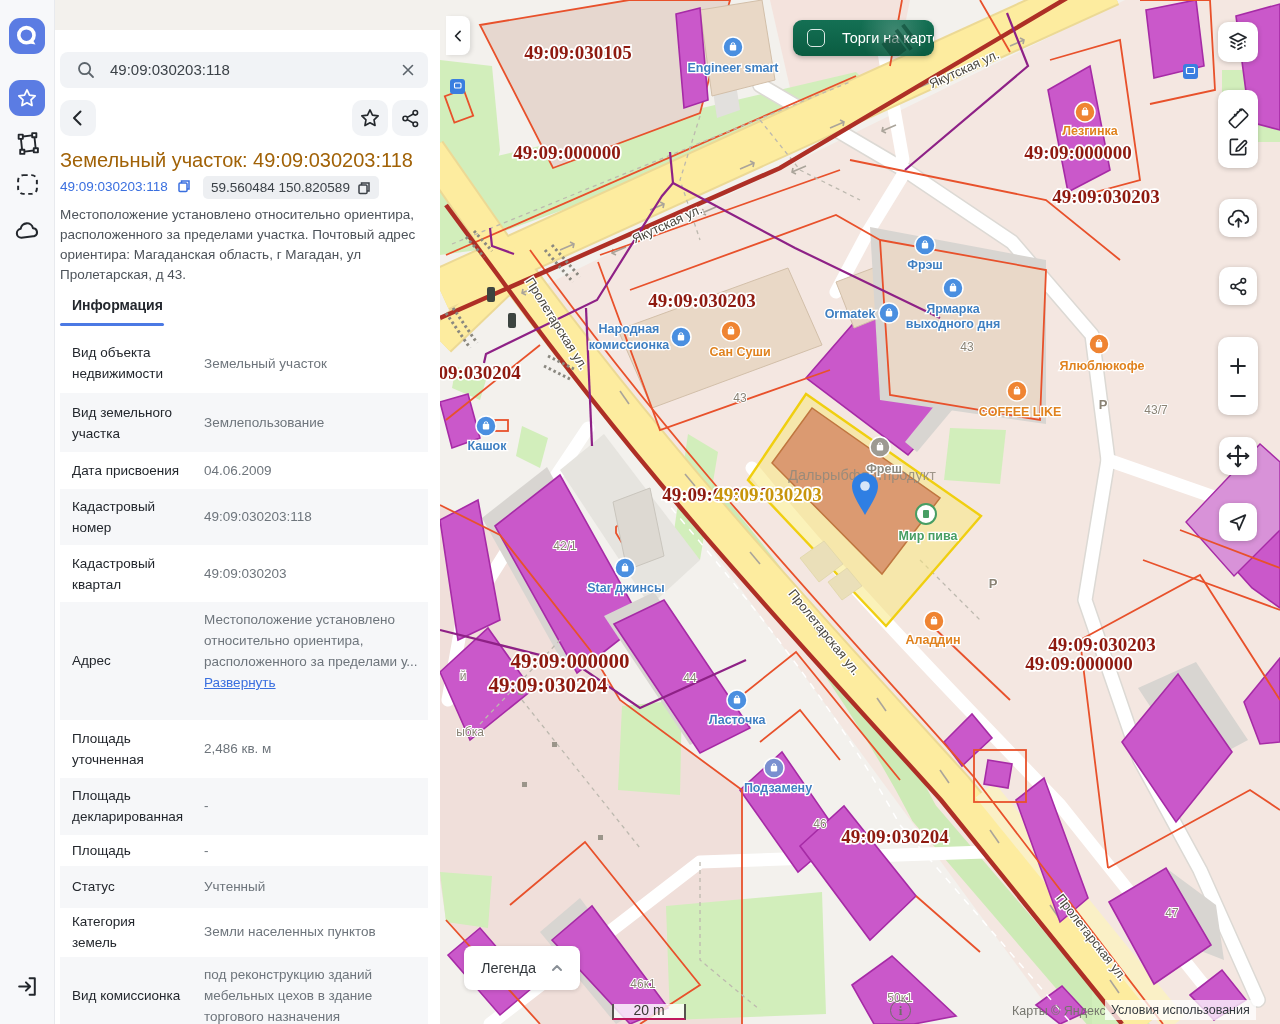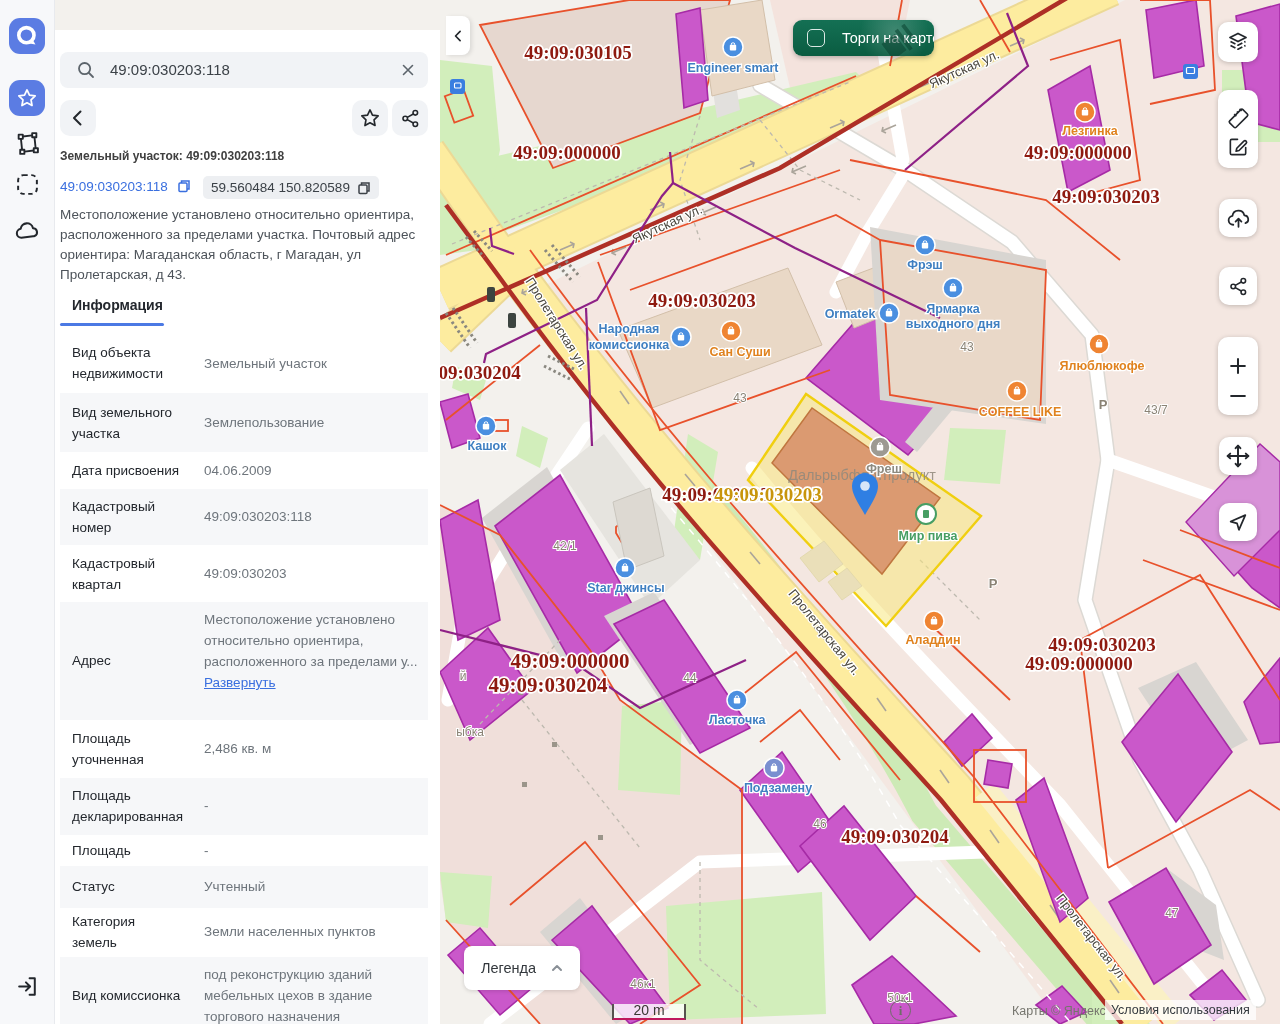--- a/index.html
+++ b/index.html
@@ -12,21 +12,21 @@
   .logo{position:absolute;left:9px;top:18px;width:36px;height:36px;border-radius:11px;background:#5b7ce3;}
   .sbtn-active{position:absolute;left:9px;top:80px;width:36px;height:36px;border-radius:11px;background:#5b7ce3;
     display:flex;align-items:center;justify-content:center;}
   .sico{position:absolute;left:0;width:55px;display:flex;justify-content:center;}
   
   .panel{position:absolute;left:49px;top:0;width:391px;height:1024px;background:#fff;z-index:10;overflow:hidden;margin-top:30px;}
   .search{position:absolute;left:11px;top:22px;width:368px;height:36px;background:#f1f3f6;border-radius:8px;}
   .search .txt{position:absolute;left:50px;top:9px;font-size:15px;color:#3c4248;}
   .iconbtn{position:absolute;width:36px;height:36px;background:#f1f3f6;border-radius:10px;
     display:flex;align-items:center;justify-content:center;}
-  .title{position:absolute;left:11px;top:119px;font-size:12px;font-weight:bold;color:#404040;}
+  .title{position:absolute;left:11px;top:119px;font-size:20px;font-weight:normal;color:#a16207;}
   .chip-link{position:absolute;left:11px;top:149px;font-size:13.5px;color:#3a6fdf;}
   .chip-grey{position:absolute;left:154px;top:146px;height:23px;background:#edeff2;border-radius:5px;
     font-size:13.5px;color:#3c4248;display:flex;align-items:center;padding:0 8px;}
   .para{position:absolute;left:11px;top:175px;width:372px;font-size:13.5px;line-height:20px;color:#4d535a;}
   .tab{position:absolute;left:23px;top:267px;font-size:14px;font-weight:bold;color:#23272d;}
   .tabline{position:absolute;left:11px;top:293px;width:104px;height:3px;background:#4b79e4;border-radius:2px;}
   .row{position:absolute;left:11px;width:368px;box-sizing:border-box;}
   .rowg{background:#f6f7f9;}
   .rlab{position:absolute;left:12px;font-size:13.5px;line-height:21px;color:#23272d;width:111.5px;}
   .rval{position:absolute;left:144px;font-size:13.5px;line-height:21px;color:#6e757c;width:214px;}

